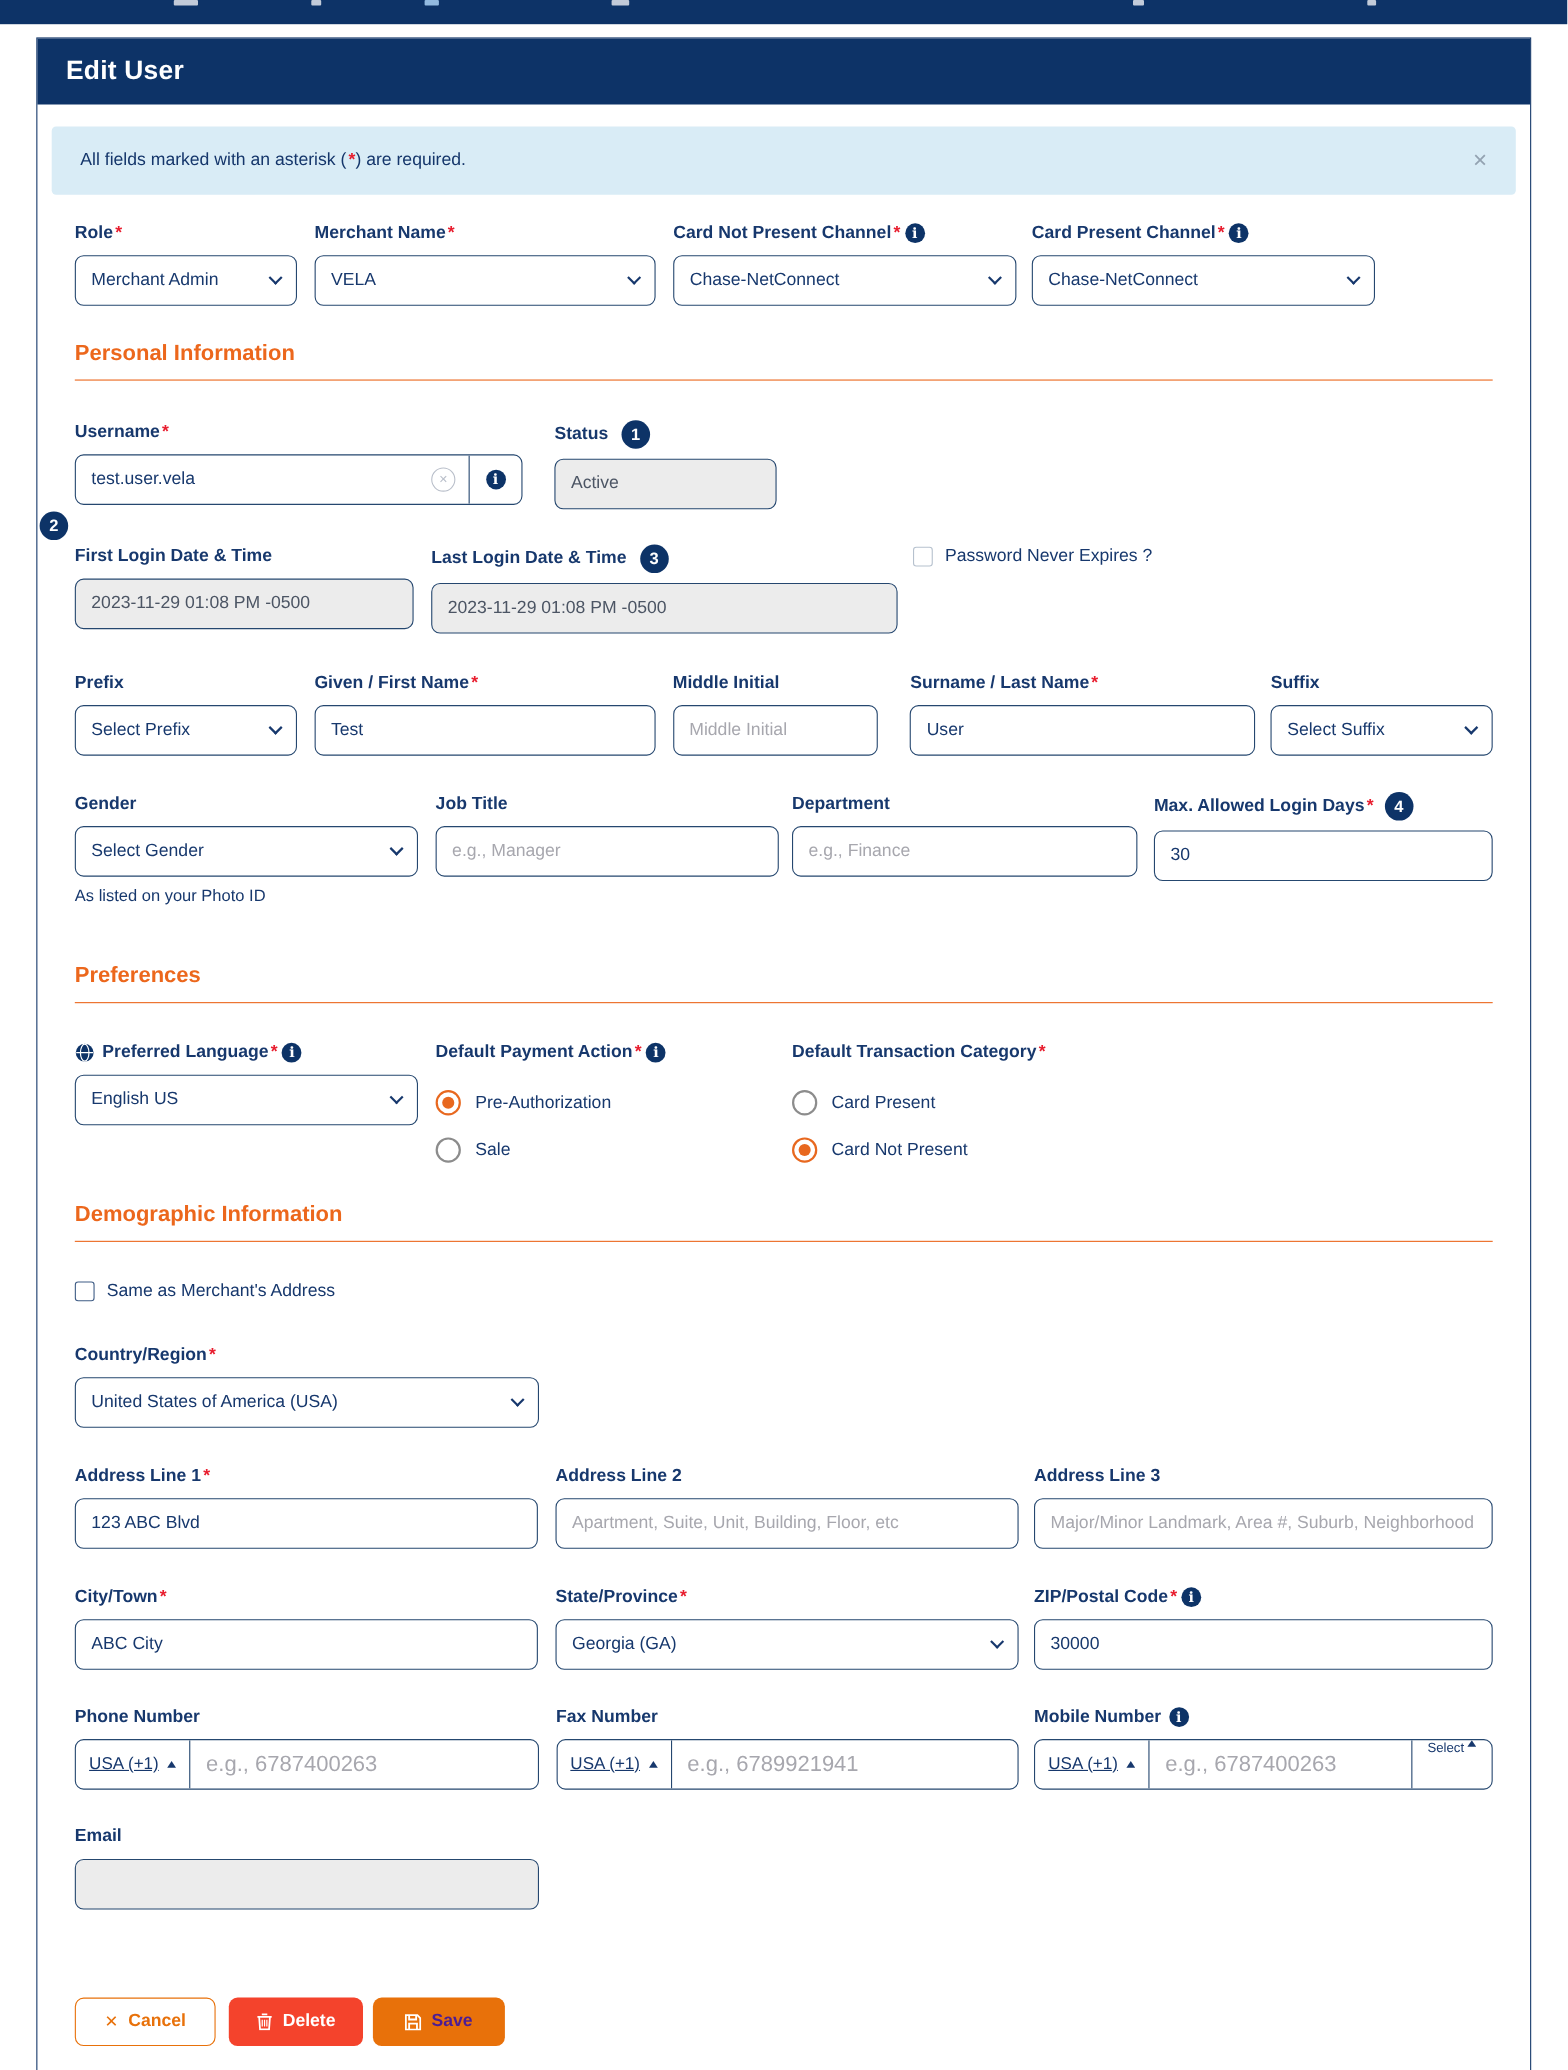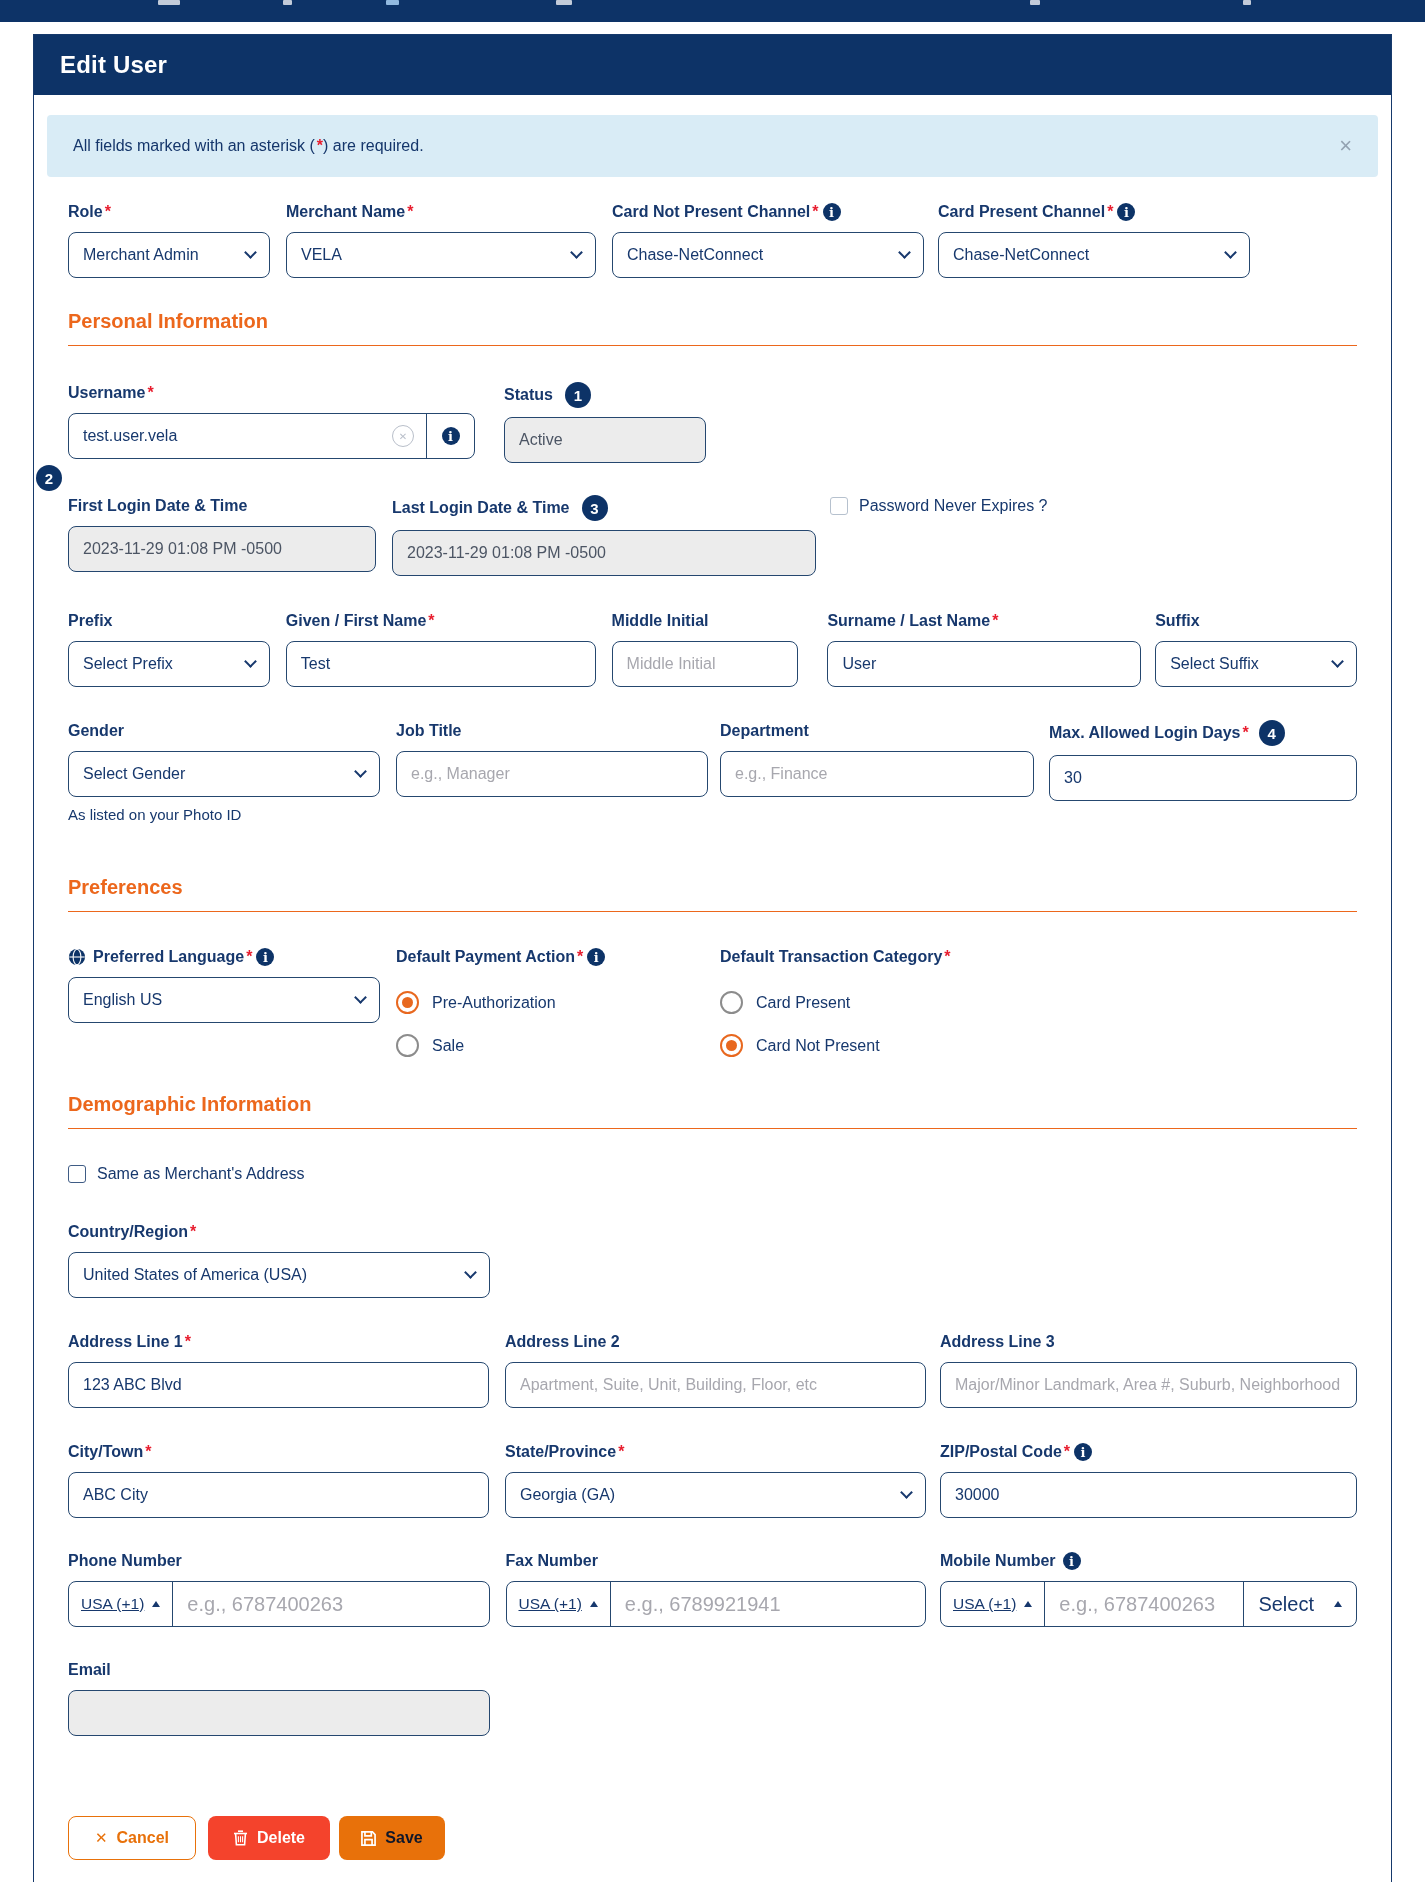--- a/index.html
+++ b/index.html
@@ -106,33 +106,33 @@
   .rlabel{font-size:16px;color:var(--text);margin-left:13px;white-space:nowrap}
   .globe{margin-right:7px;flex:none}
   
   .pgroup{display:flex;height:46px;border:1px solid var(--border);border-radius:8px;background:#fff;overflow:hidden}
   .pseg-country{
     display:flex;align-items:center;gap:8px;padding:0 12px;border-right:1px solid var(--border);
     font-size:15.5px;color:var(--text);white-space:nowrap;cursor:pointer;flex:none;text-decoration:underline;
   }
   .pseg-input{flex:1;border:none;padding:0 14px;font-size:20px;color:var(--text);font-family:inherit;min-width:0;background:transparent}
   .pseg-select{
-    display:flex;align-items:center;gap:20px;padding:0 14px;border-left:1px solid var(--border);
-    font-size:20px;color:var(--text);white-space:nowrap;cursor:pointer;flex:none;
+    display:flex;align-items:flex-start;gap:3px;padding:0 14px;border-left:1px solid var(--border);
+    font-size:12px;color:var(--text);white-space:nowrap;cursor:pointer;flex:none;
   }
   .caret-up{width:0;height:0;border-left:4.5px solid transparent;border-right:4.5px solid transparent;border-bottom:6px solid var(--text);flex:none}
   
   .btn-row{display:flex;align-items:center;margin-top:80px}
   .btn{
     height:44px;border:none;border-radius:8px;display:inline-flex;align-items:center;justify-content:center;
     font-family:inherit;font-weight:700;font-size:16px;cursor:pointer;gap:9px;
   }
   .btn-cancel{width:128px;background:#fff;border:1px solid var(--orange-btn);color:var(--orange-btn);margin-right:12px}
   .btn-delete{width:122px;background:var(--delete);color:#fff;margin-right:9px}
-  .btn-save{width:106px;background:var(--orange-btn);color:#0f172a}
+  .btn-save{width:120px;background:var(--orange-btn);color:#4c1d95}
   .x-icon{font-size:15px;font-weight:900}
   .x-icon::before{content:"\2715"}
 </style>
 </head>
 <body>
 
 <div class="navbar">
   <div class="frag" style="left:158px;width:22px"></div>
   <div class="frag" style="left:283px;width:9px"></div>
   <div class="frag" style="left:386px;width:13px;background:rgba(180,220,255,.8)"></div>

